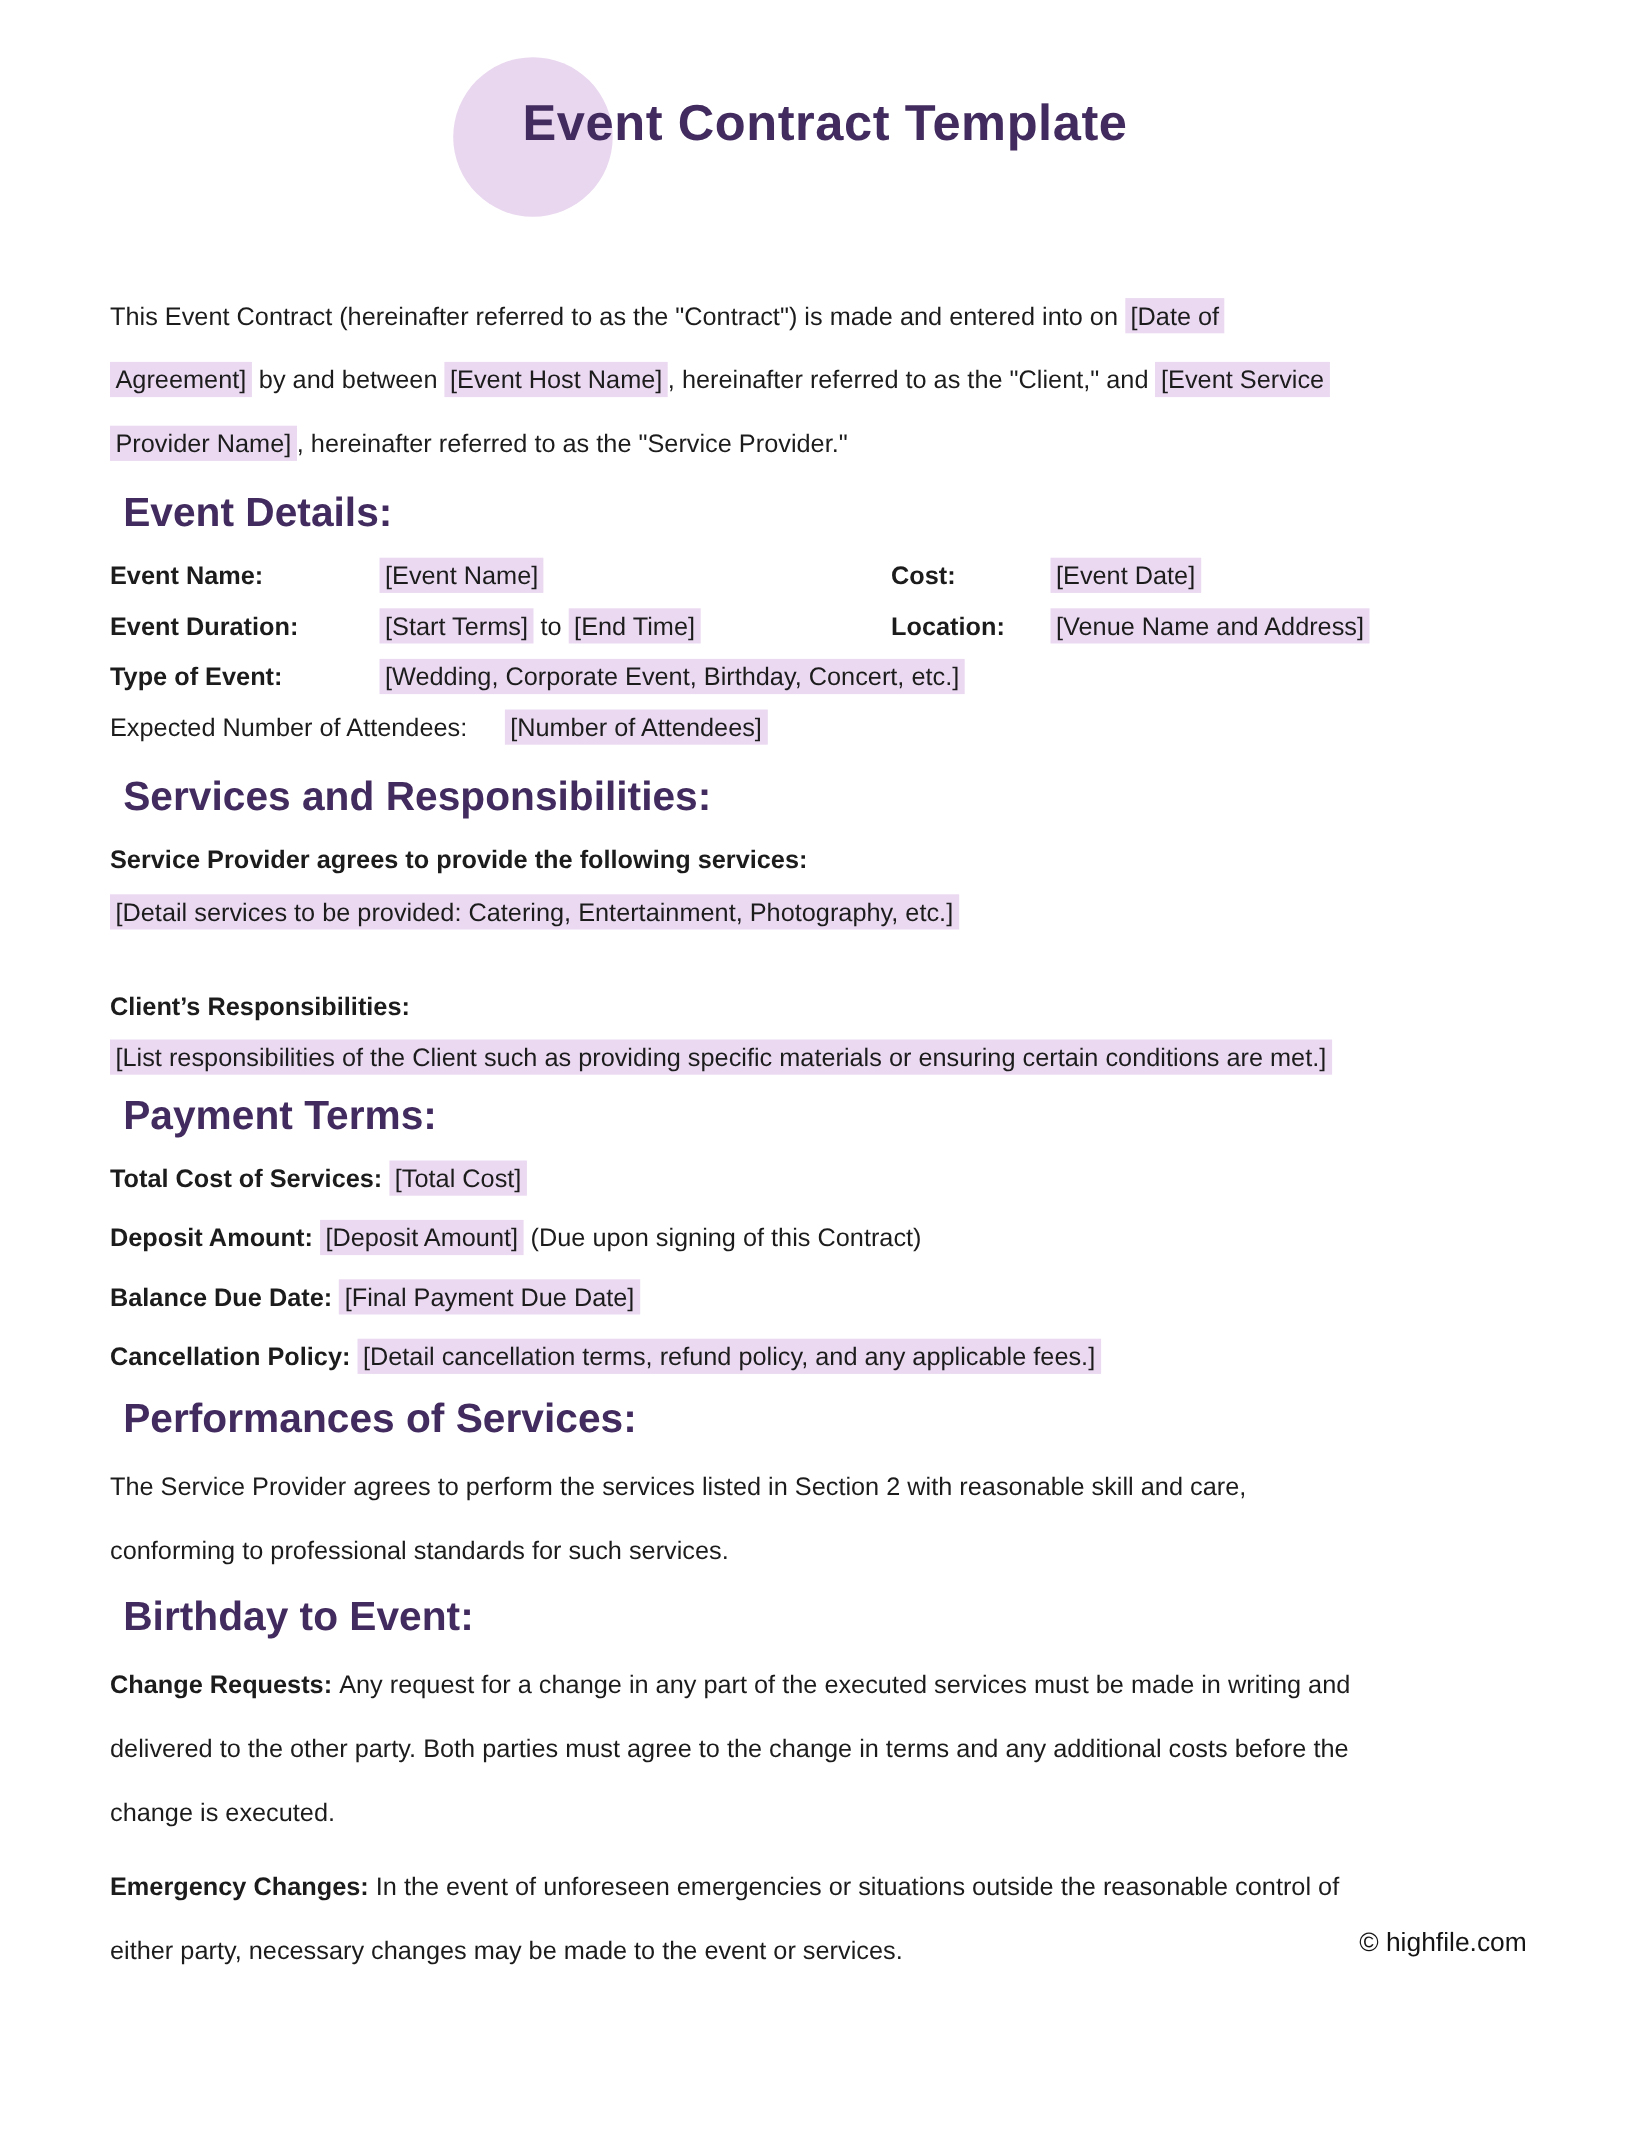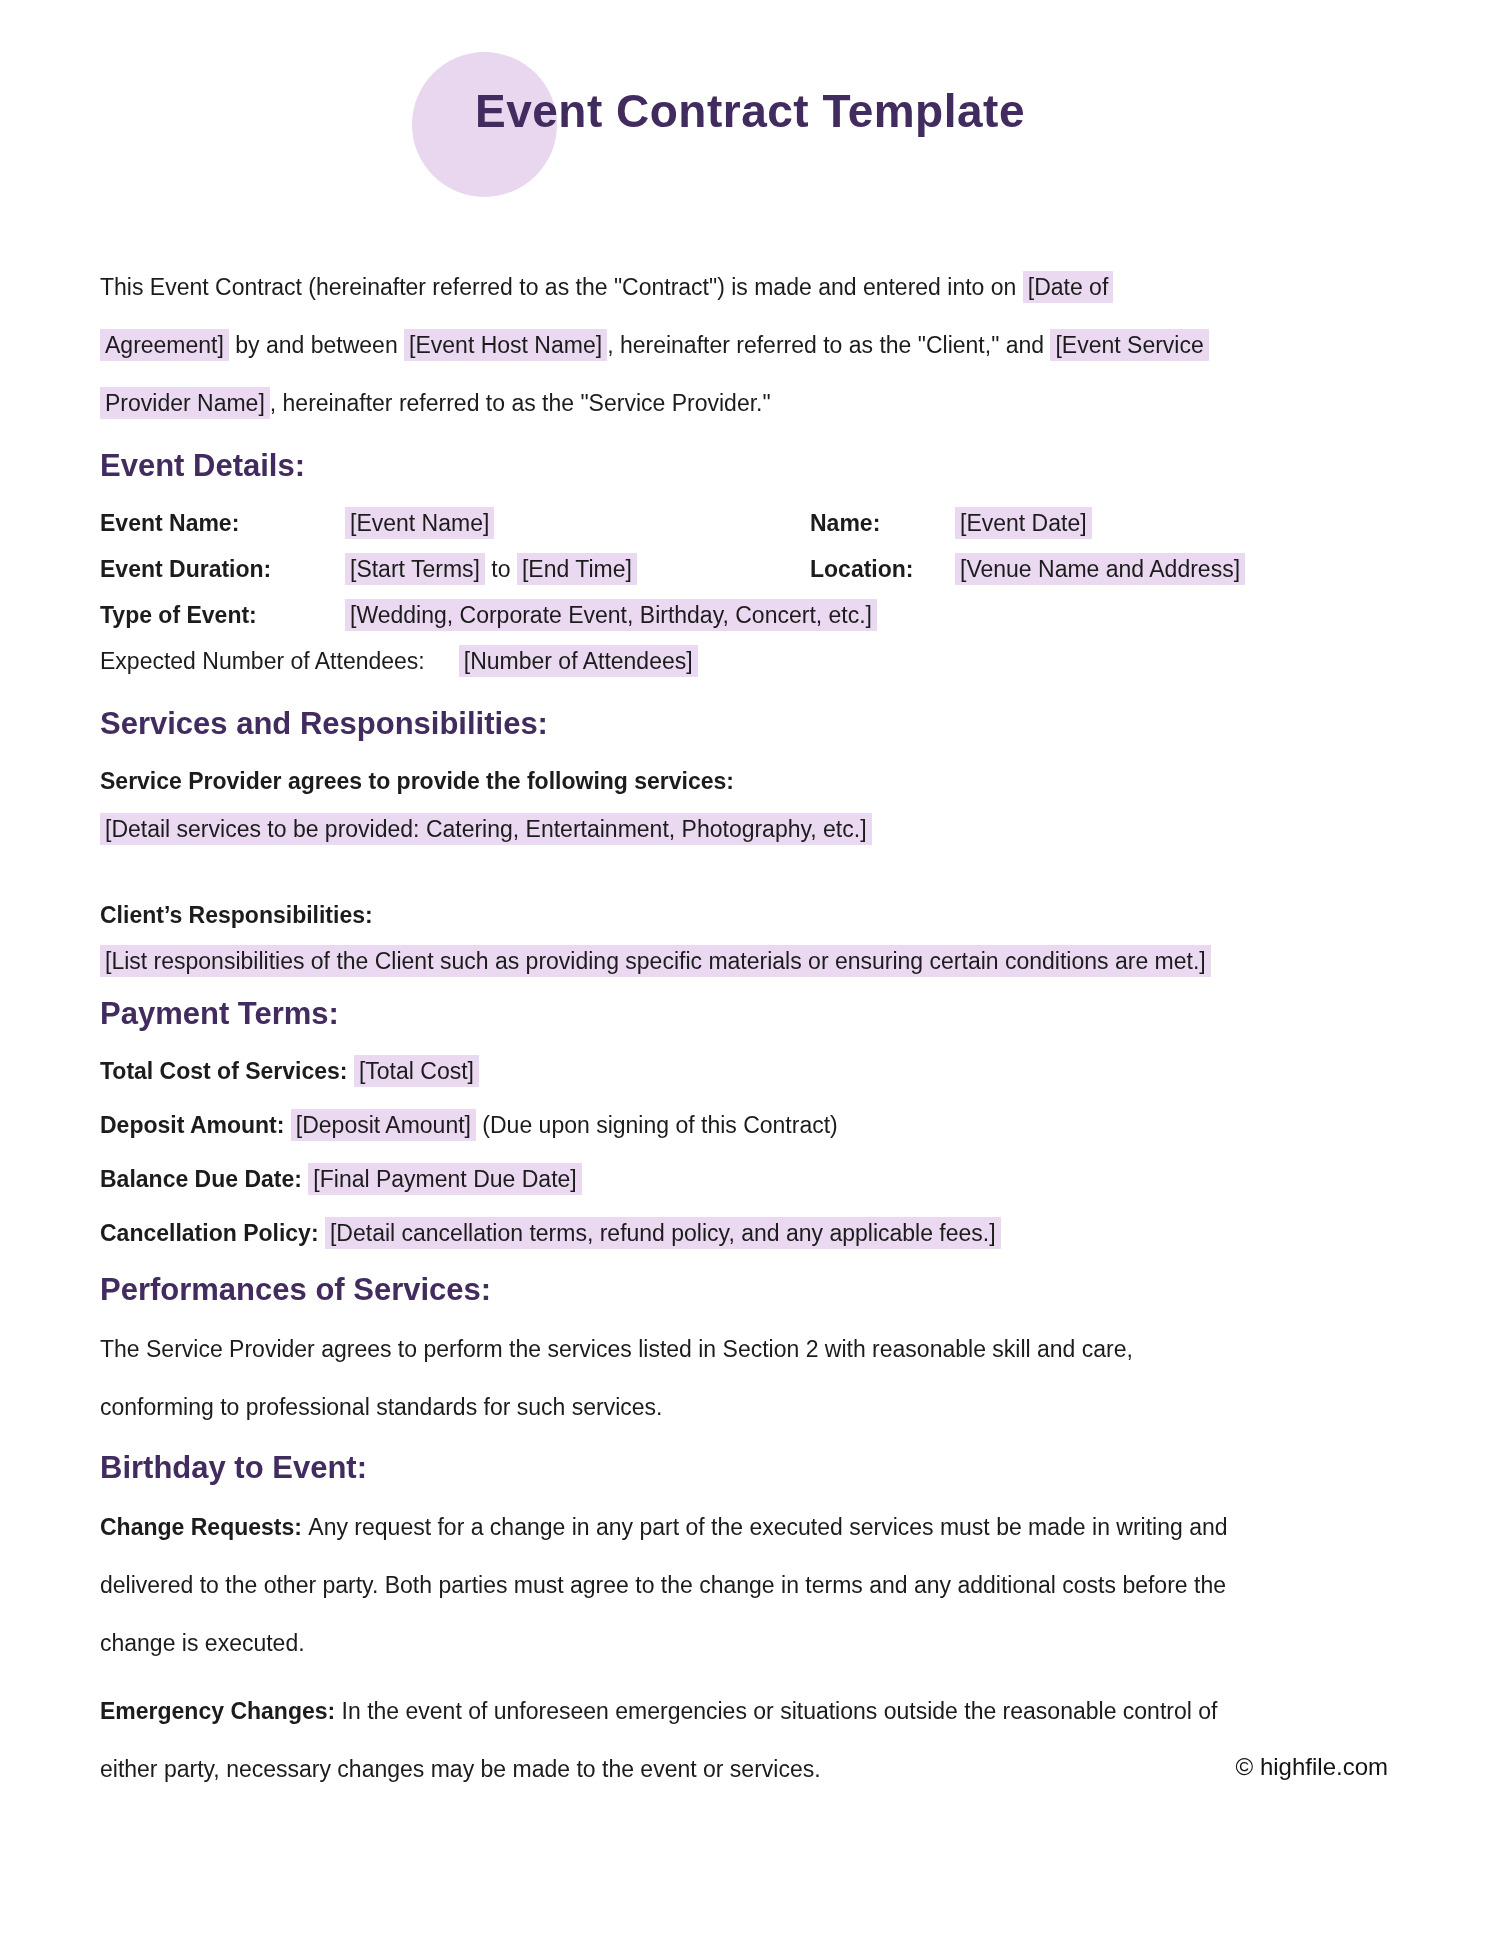--- a/index.html
+++ b/index.html
@@ -24,21 +24,21 @@
     font-size:46px; font-weight:bold; line-height:1;
     color:var(--heading-color,#422b5e);
     z-index:1; letter-spacing:0.5px;
   }
   
   .content { padding:0 265px 0 100px; }
   p { margin:0; }
   .body-text { font-size:23px; line-height:58px; }
   .intro { margin-top:48px; }
   h2 {
-    margin:0; font-size:31px; line-height:40px; font-weight:bold;
+    margin:12px; font-size:37px; line-height:40px; font-weight:bold;
     color:var(--heading-color,#422b5e);
   }
   .h2-details  { margin-top:14px; }
   .h2-services { margin-top:20px; }
   .h2-payment  { margin-top:10px; }
   .h2-perform  { margin-top:14px; }
   .h2-changes  { margin-top:12px; }
   .hl {
     background:var(--highlight-color,#ead9f1);
     padding:3px 5px;
@@ -87,21 +87,21 @@
 
   <div class="content">
 
     <p class="body-text intro"><span class="">This Event Contract (hereinafter referred to as the "Contract") is made and entered into on </span><span class="hl ">[Date of Agreement]</span><span class=""> by and between </span><span class="hl ">[Event Host Name]</span><span class="">, hereinafter referred to as the "Client," and </span><span class="hl ">[Event Service Provider Name]</span><span class="">, hereinafter referred to as the "Service Provider."</span></p>
 
     <h2 class="h2-details">Event Details:</h2>
 
     <div class="details-grid">
       <span class="lbl">Event Name:</span>
       <span><span class="hl">[Event Name]</span></span>
-      <span class="lbl">Name:</span>
+      <span class="lbl">Cost:</span>
       <span><span class="hl">[Event Date]</span></span>
 
       <span class="lbl">Event Duration:</span>
       <span><span class="hl">[Start Terms]</span><span> to </span><span class="hl">[End Time]</span></span>
       <span class="lbl">Location:</span>
       <span><span class="hl">[Venue Name and Address]</span></span>
 
       <span class="lbl">Type of Event:</span>
       <span class="span-rest"><span class="hl">[Wedding, Corporate Event, Birthday, Concert, etc.]</span></span>
     </div>

